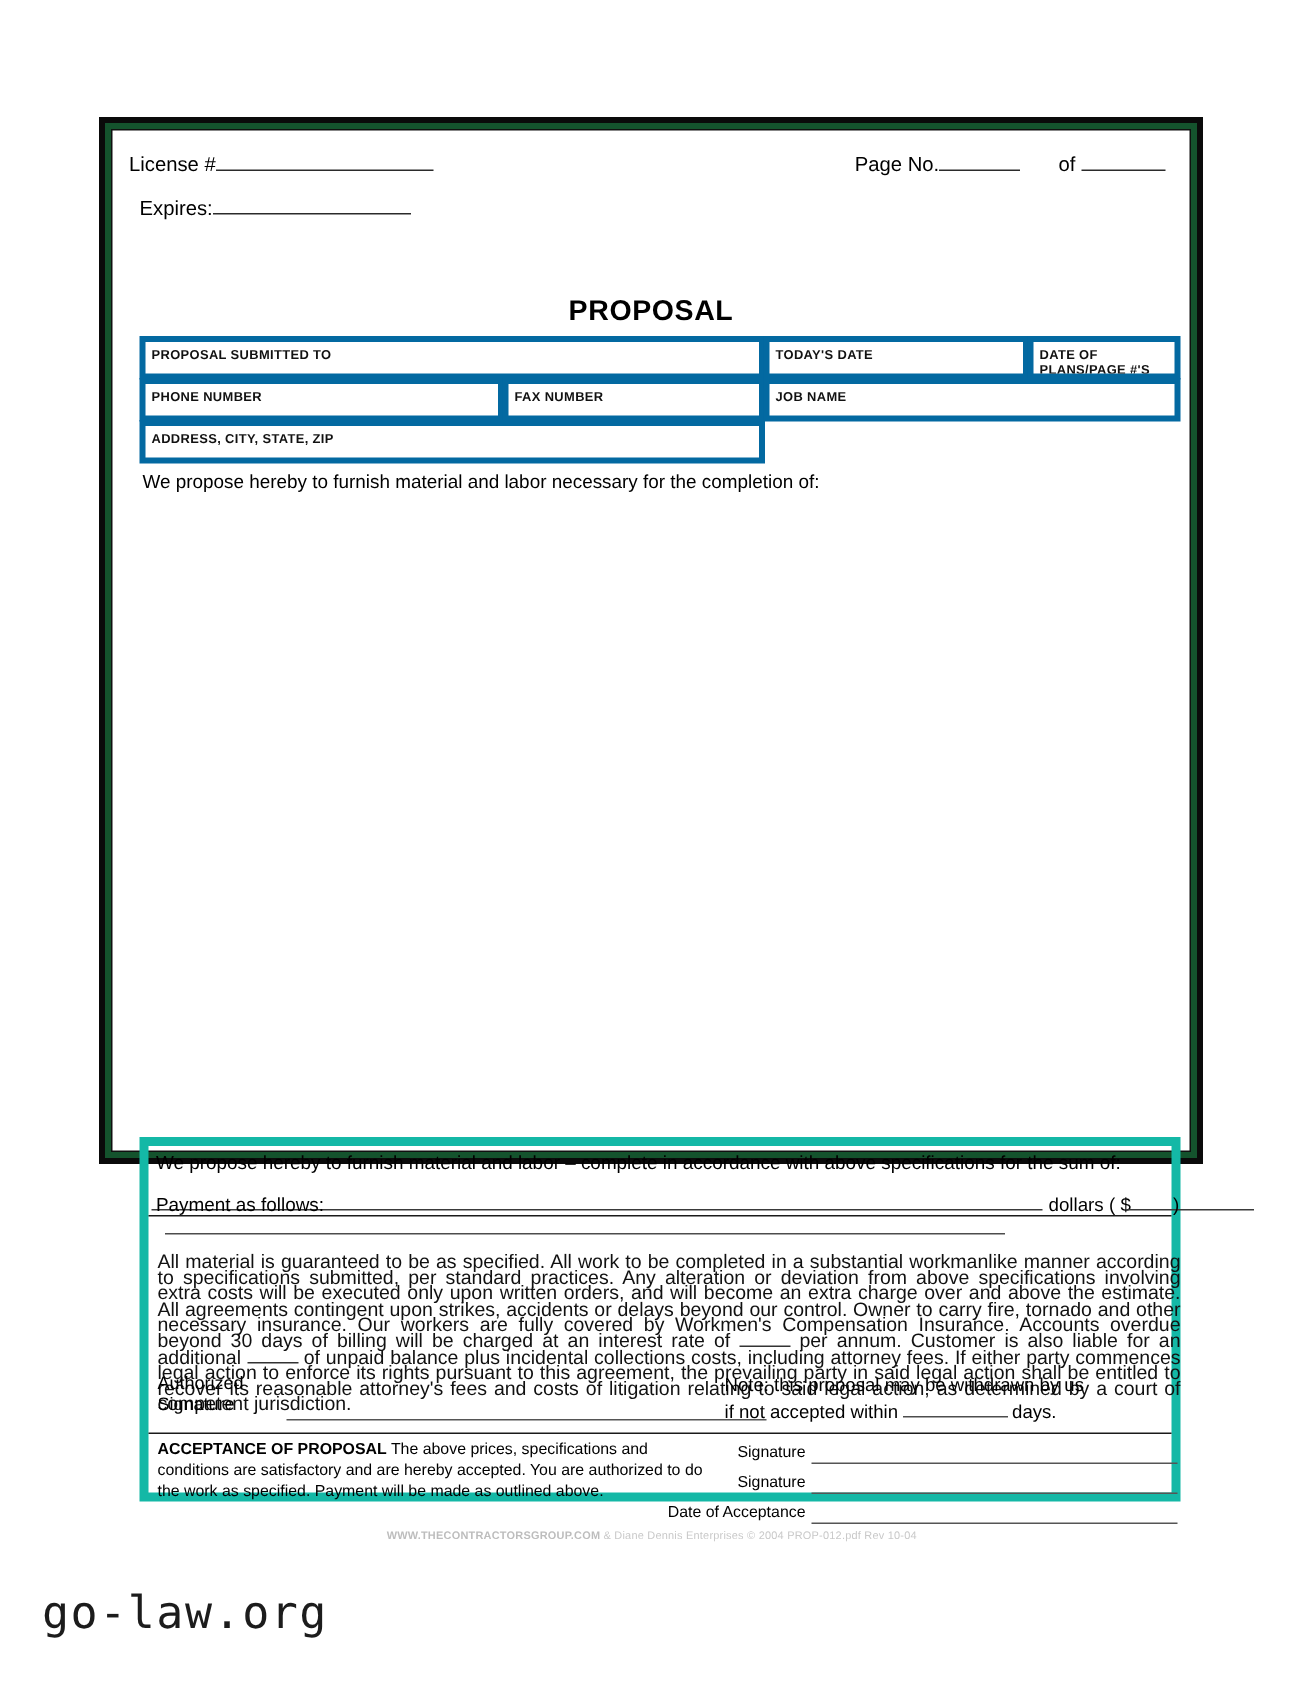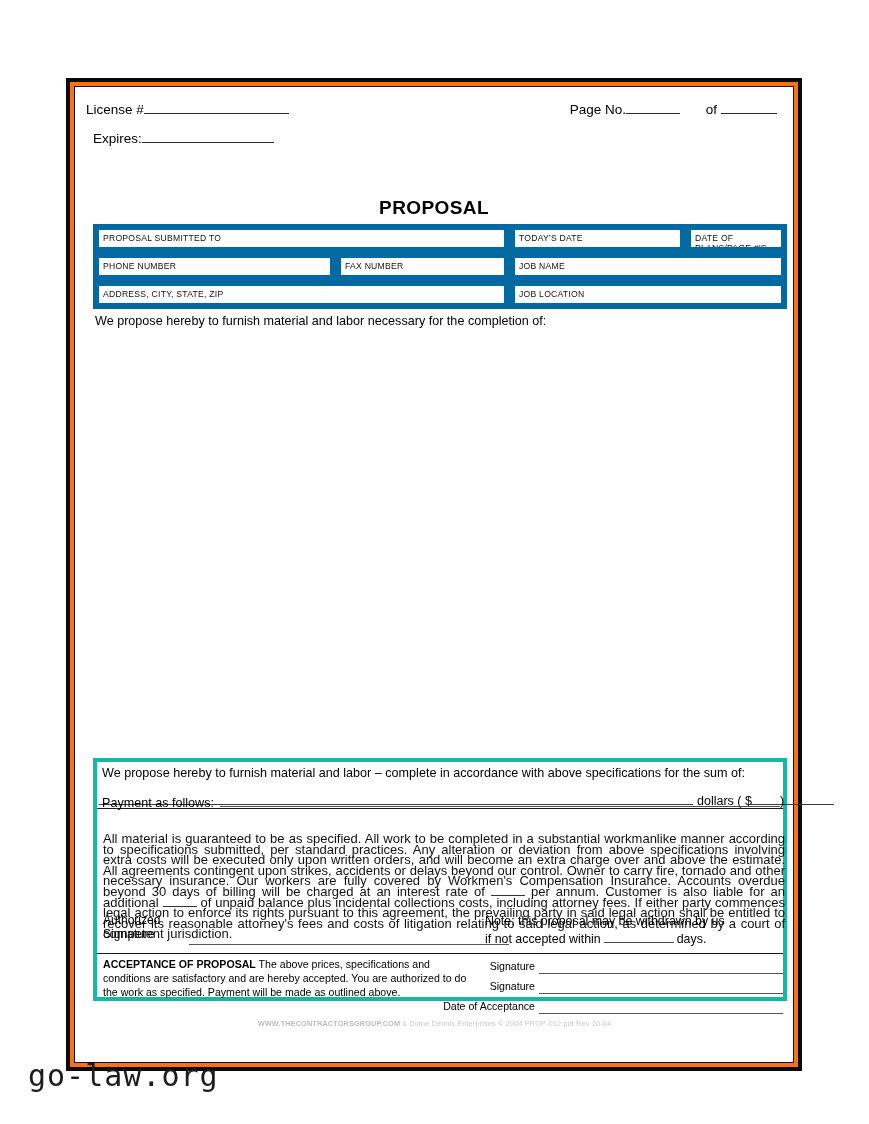--- a/index.html
+++ b/index.html
@@ -15,23 +15,23 @@
     color: #000000;
     overflow: hidden;
   }
 
   
   #page-frame {
     position: absolute;
     left: 66px;
     top: 78px;
     width: 736px;
-    height: 993px;
+    height: 698px;
     border: 4px solid #0a0a0a;
-    background: #f97316;
+    background: #14532d;
     box-sizing: border-box;
   }
   #page-inner {
     position: absolute;
     left: 4px;
     top: 4px;
     right: 4px;
     bottom: 4px;
     border: 1px solid #101010;
     background: #ffffff;
@@ -81,47 +81,48 @@
     position: absolute;
     left: 18px;
     top: 137px;
     width: 694px;
     height: 81px;
     box-sizing: border-box;
   }
   #info-table .cell {
     position: absolute;
     box-sizing: border-box;
-    border: 6px solid #0369a1;
+    border: 4px solid #0369a1;
     padding: 3px 0 0 4px;
     font-size: 8.6px;
     letter-spacing: 0.25px;
     color: #111;
     overflow: hidden;
+    font-weight: bold;
   }
   .r1 { top: 0; height: 29px; }
   .r2 { top: 28px; height: 29px; }
   .r3 { top: 56px; height: 29px; }
 
   
   #mid-statement {
     position: absolute;
     left: 20px;
     top: 227px;
     font-size: 12.6px;
   }
 
   
   #bottom-block {
     position: absolute;
     left: 18px;
     top: 671px;
     width: 694px;
     height: 243px;
-    border: 4px solid #14b8a6;
+    border: 6px solid #14b8a6;
     box-sizing: border-box;
   }
   #sum-line {
     position: absolute;
     left: 5px; top: 4px;
     font-size: 12.6px;
   }
   #dollars-line {
     position: absolute;
     left: 0; top: 25px;
@@ -314,21 +315,20 @@
       <div id="info-table">
         <div class="cell r1" style="left:0; width:417px;"><span>PROPOSAL SUBMITTED TO</span></div>
         <div class="cell r1" style="left:416px; width:177px;"><span>TODAY'S DATE</span></div>
         <div class="cell r1" style="left:592px; width:102px;"><span>DATE OF PLANS/PAGE #'S</span></div>
 
         <div class="cell r2" style="left:0; width:243px;"><span>PHONE NUMBER</span></div>
         <div class="cell r2" style="left:242px; width:175px;"><span>FAX NUMBER</span></div>
         <div class="cell r2" style="left:416px; width:278px;"><span>JOB NAME</span></div>
 
         <div class="cell r3" style="left:0; width:417px;"><span>ADDRESS, CITY, STATE, ZIP</span></div>
-        <div class="cell r3" style="left:416px; width:278px;"><span>JOB LOCATION</span></div>
       </div>
 
       <div id="mid-statement">We propose hereby to furnish material and labor necessary for the completion of:</div>
 
       <div id="bottom-block">
 
         <div id="sum-line">We propose hereby to furnish material and labor – complete in accordance with above specifications for the sum of:</div>
 
         <div id="dollars-line">
           <span class="fill"></span>

